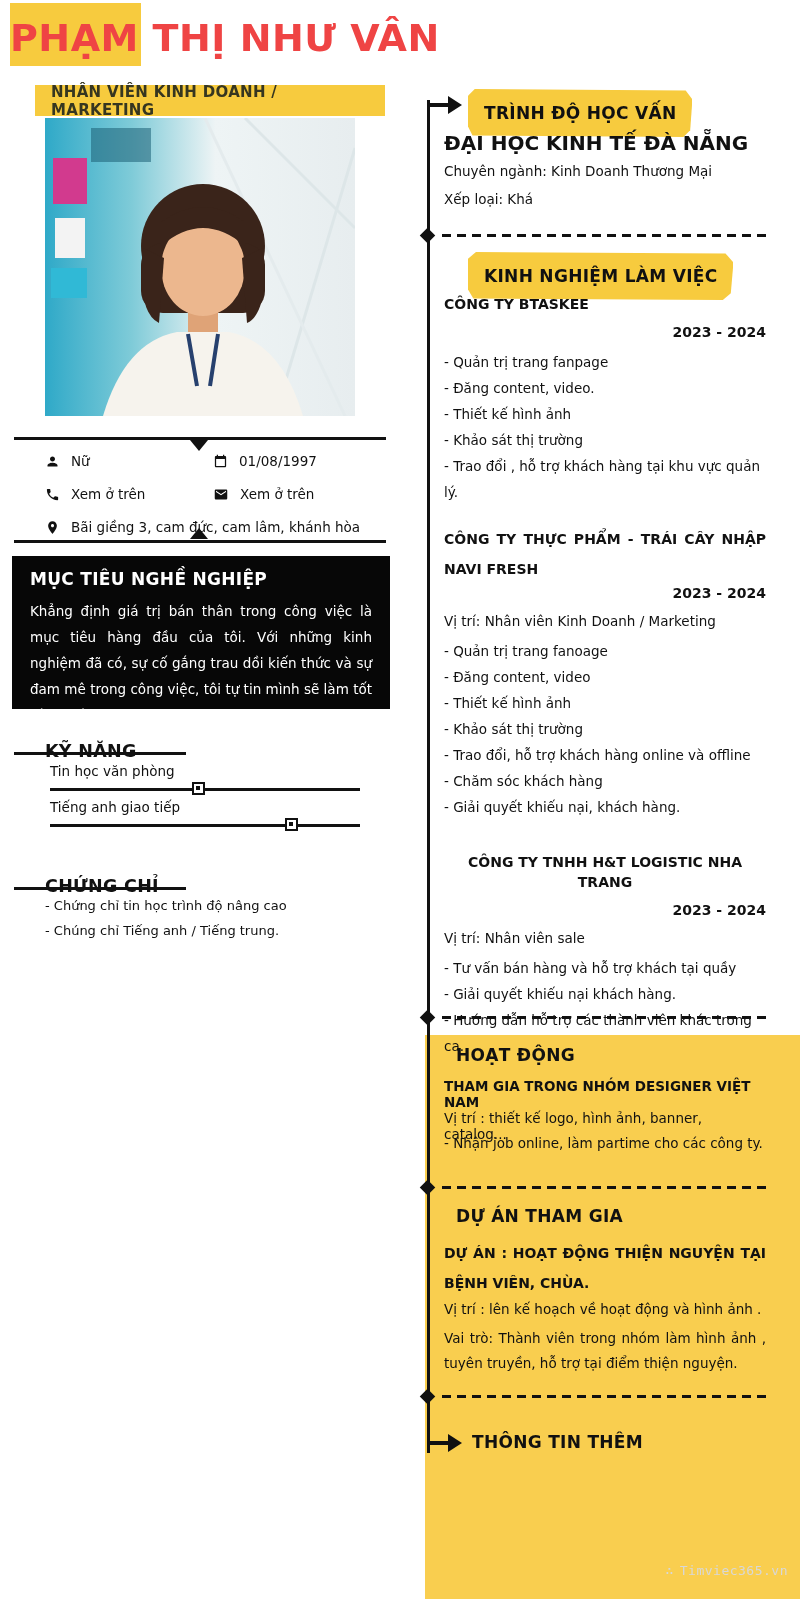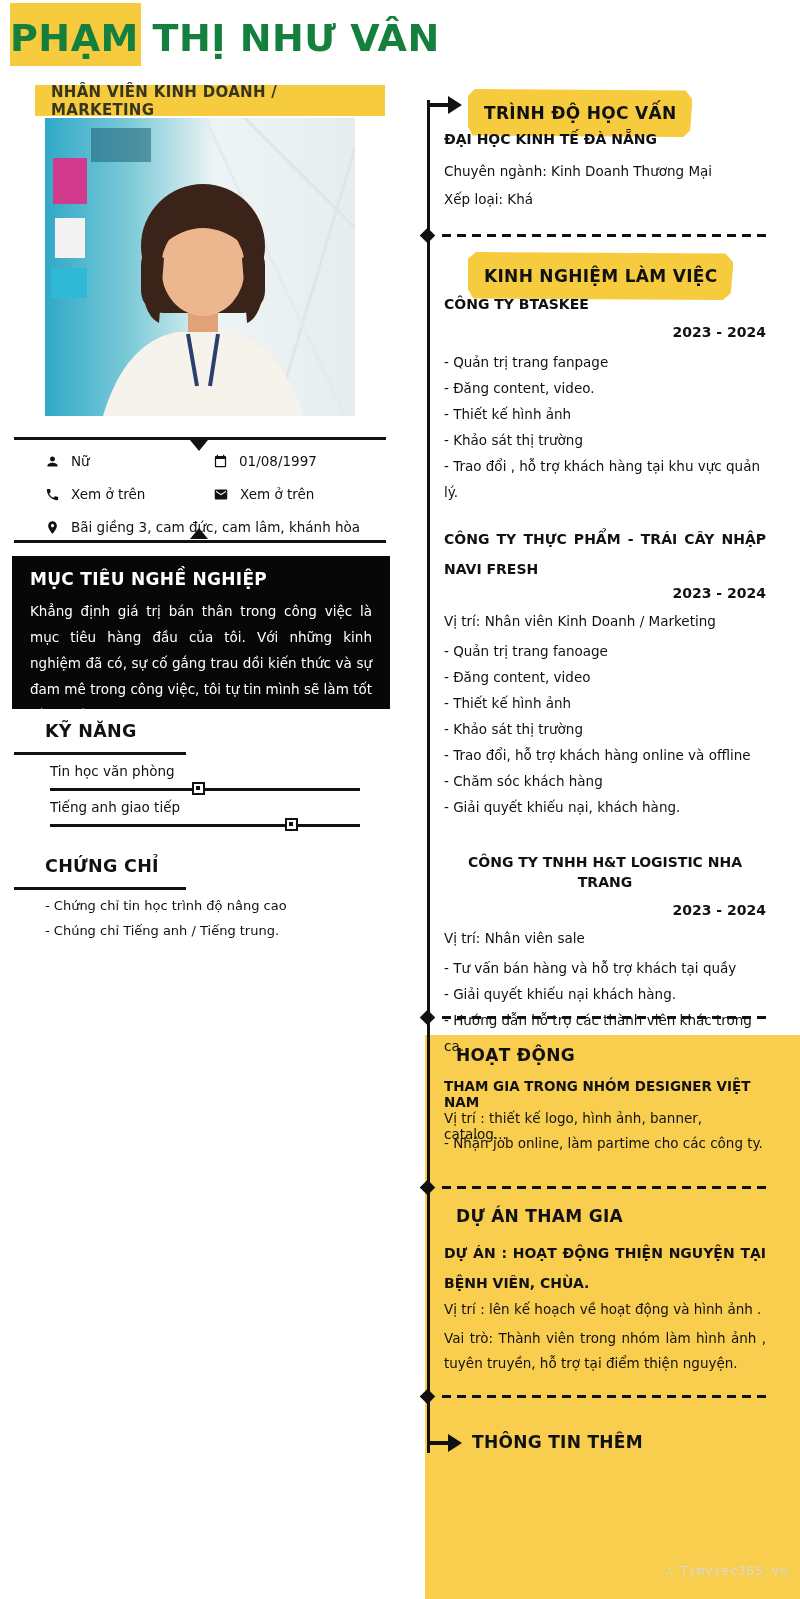--- a/index.html
+++ b/index.html
@@ -2,21 +2,21 @@
 <html style="--accent: #F7CB3E; --accent-block: #F9CE4F;"><head>
 <meta charset="utf-8">
 <style>
   * { margin:0; padding:0; box-sizing:border-box; }
   html,body { background:#ffffff; }
   body { font-family:"DejaVu Sans", sans-serif; color:#111; }
   .page { position:relative; width:800px; height:1599px; background:#fff; overflow:hidden; }
 
   
   .name-highlight { position:absolute; left:10px; top:3px; width:131px; height:63px; background:var(--accent); }
-  .name { position:absolute; left:10px; top:16px; font-size:38px; font-weight:bold; letter-spacing:0.5px; color:#15803d; white-space:nowrap; }
+  .name { position:absolute; left:10px; top:16px; font-size:38px; font-weight:bold; letter-spacing:0.5px; color:#ef4444; white-space:nowrap; }
   .subtitle-bar { position:absolute; left:35px; top:85px; width:350px; height:31px; background:var(--accent);
                   display:flex; align-items:center; padding-left:16px; font-size:15px; font-weight:bold; color:#363620; letter-spacing:0.3px; }
 
   
   .photo { position:absolute; left:45px; top:118px; width:310px; height:298px; overflow:hidden; }
 
   
   .ldiv { position:absolute; left:14px; width:372px; height:2.5px; background:#111; }
   .tri-down { position:absolute; left:190px; top:440px; width:0; height:0;
               border-left:9px solid transparent; border-right:9px solid transparent; border-top:11px solid #111; }
@@ -26,21 +26,21 @@
   
   .info-cell { position:absolute; display:flex; align-items:center; gap:11px; font-size:13.5px; height:20px; }
   .info-cell svg { flex:0 0 auto; }
 
   
   .objective { position:absolute; left:12px; top:556px; width:378px; height:153px; background:#070707; color:#fff; padding:13px 18px 10px 18px; }
   .objective h2 { font-size:17px; font-weight:bold; letter-spacing:0.3px; margin-bottom:9px; }
   .objective p { font-size:13.5px; line-height:26px; text-align:justify; }
 
   
-  .lhead { position:absolute; left:45px; font-size:17.5px; font-weight:bold; letter-spacing:0.3px; }
+  .lhead { position:absolute; left:45px; font-size:17.5px; font-weight:bold; letter-spacing:0.3px;margin-top:20px; }
   .lhead-line { position:absolute; left:14px; width:172px; height:2.5px; background:#111; }
 
   
   .skill-label { position:absolute; left:50px; font-size:13.5px; }
   .skill-track { position:absolute; left:50px; width:310px; height:2.5px; background:#111; }
   .skill-handle { position:absolute; top:-6px; width:13px; height:13px; background:#fff; border:2.5px solid #111; }
   .skill-handle::after { content:""; position:absolute; left:2px; top:2px; width:4px; height:4px; background:#111; }
 
   .cert-item { position:absolute; left:45px; font-size:13px; }
 
@@ -51,21 +51,21 @@
           background:repeating-linear-gradient(90deg,#111 0 9px,transparent 9px 15px); }
 
   .arrow-tail { position:absolute; left:429px; width:20px; height:3.5px; background:#111; }
   .arrow-head { position:absolute; left:448px; width:0; height:0;
                 border-top:9px solid transparent; border-bottom:9px solid transparent; border-left:14px solid #111; }
 
   .rhead { position:absolute; background:var(--accent); font-size:17px; font-weight:bold; padding:14px 16px; letter-spacing:0.3px;
            clip-path:polygon(0% 14%,3% 0%,97% 3%,100% 22%,99% 86%,96% 100%,2% 97%,0% 78%); }
   .rhead-plain { position:absolute; font-size:17px; font-weight:bold; letter-spacing:0.3px; }
 
-  .r-bold14 { position:absolute; left:444px; width:322px; font-size:14px; font-weight:bold; }
+  .r-bold14 { position:absolute; left:444px; width:322px; font-size:20px; font-weight:bold; }
   .r-text   { position:absolute; left:444px; width:322px; font-size:13.5px; }
 
   .job { position:absolute; left:444px; width:322px; }
   .job .company { font-size:14px; font-weight:bold; line-height:30px; text-align:justify; }
   .job .period { font-size:14px; font-weight:bold; text-align:right; margin-top:9px; line-height:18px; }
   .job .position { font-size:13.5px; margin-top:13px; line-height:18px; }
   .job .bullets { margin-top:8px; }
   .job .bullets div { font-size:13.5px; line-height:26px; }
 
   .yellow-block { position:absolute; left:425px; top:1035px; width:375px; height:564px; background:var(--accent-block); }

